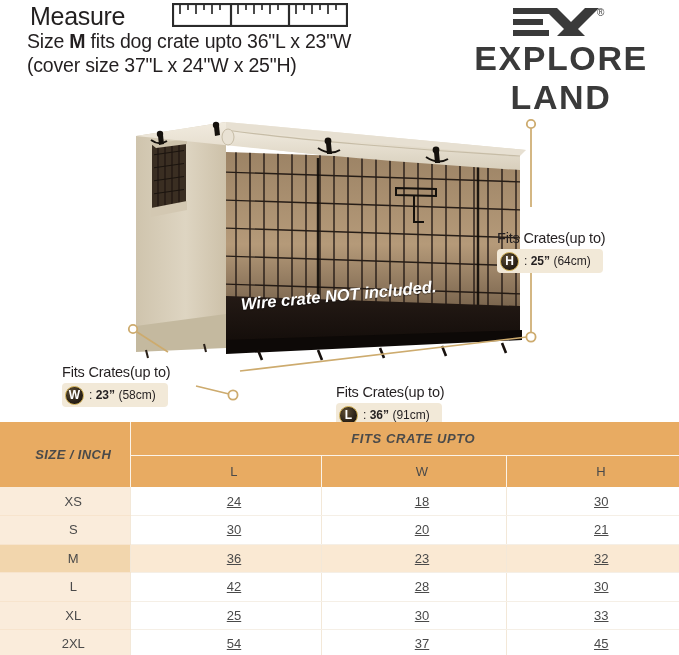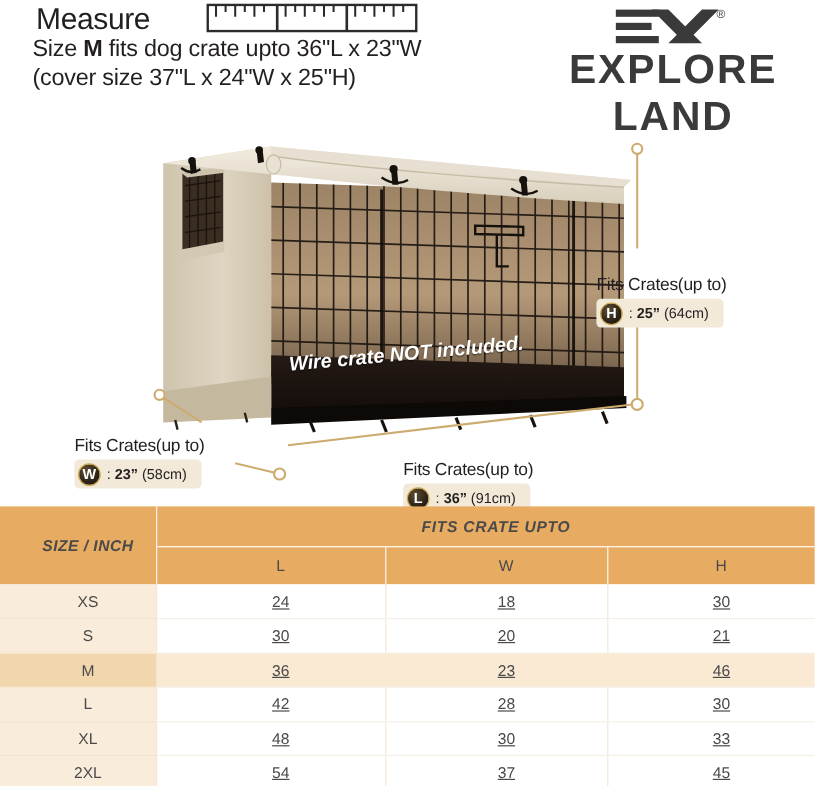--- a/index.html
+++ b/index.html
@@ -451,31 +451,31 @@
     <tr>
       <td class="col-size">S</td>
       <td class="data-cell">30</td>
       <td class="data-cell">20</td>
       <td class="data-cell">21</td>
     </tr>
     <tr class="row-highlight">
       <td class="col-size">M</td>
       <td class="data-cell">36</td>
       <td class="data-cell">23</td>
-      <td class="data-cell">46</td>
+      <td class="data-cell">32</td>
     </tr>
     <tr>
       <td class="col-size">L</td>
       <td class="data-cell">42</td>
       <td class="data-cell">28</td>
       <td class="data-cell">30</td>
     </tr>
     <tr>
       <td class="col-size">XL</td>
-      <td class="data-cell">48</td>
+      <td class="data-cell">25</td>
       <td class="data-cell">30</td>
       <td class="data-cell">33</td>
     </tr>
     <tr>
       <td class="col-size">2XL</td>
       <td class="data-cell">54</td>
       <td class="data-cell">37</td>
       <td class="data-cell">45</td>
     </tr>
   </tbody>

